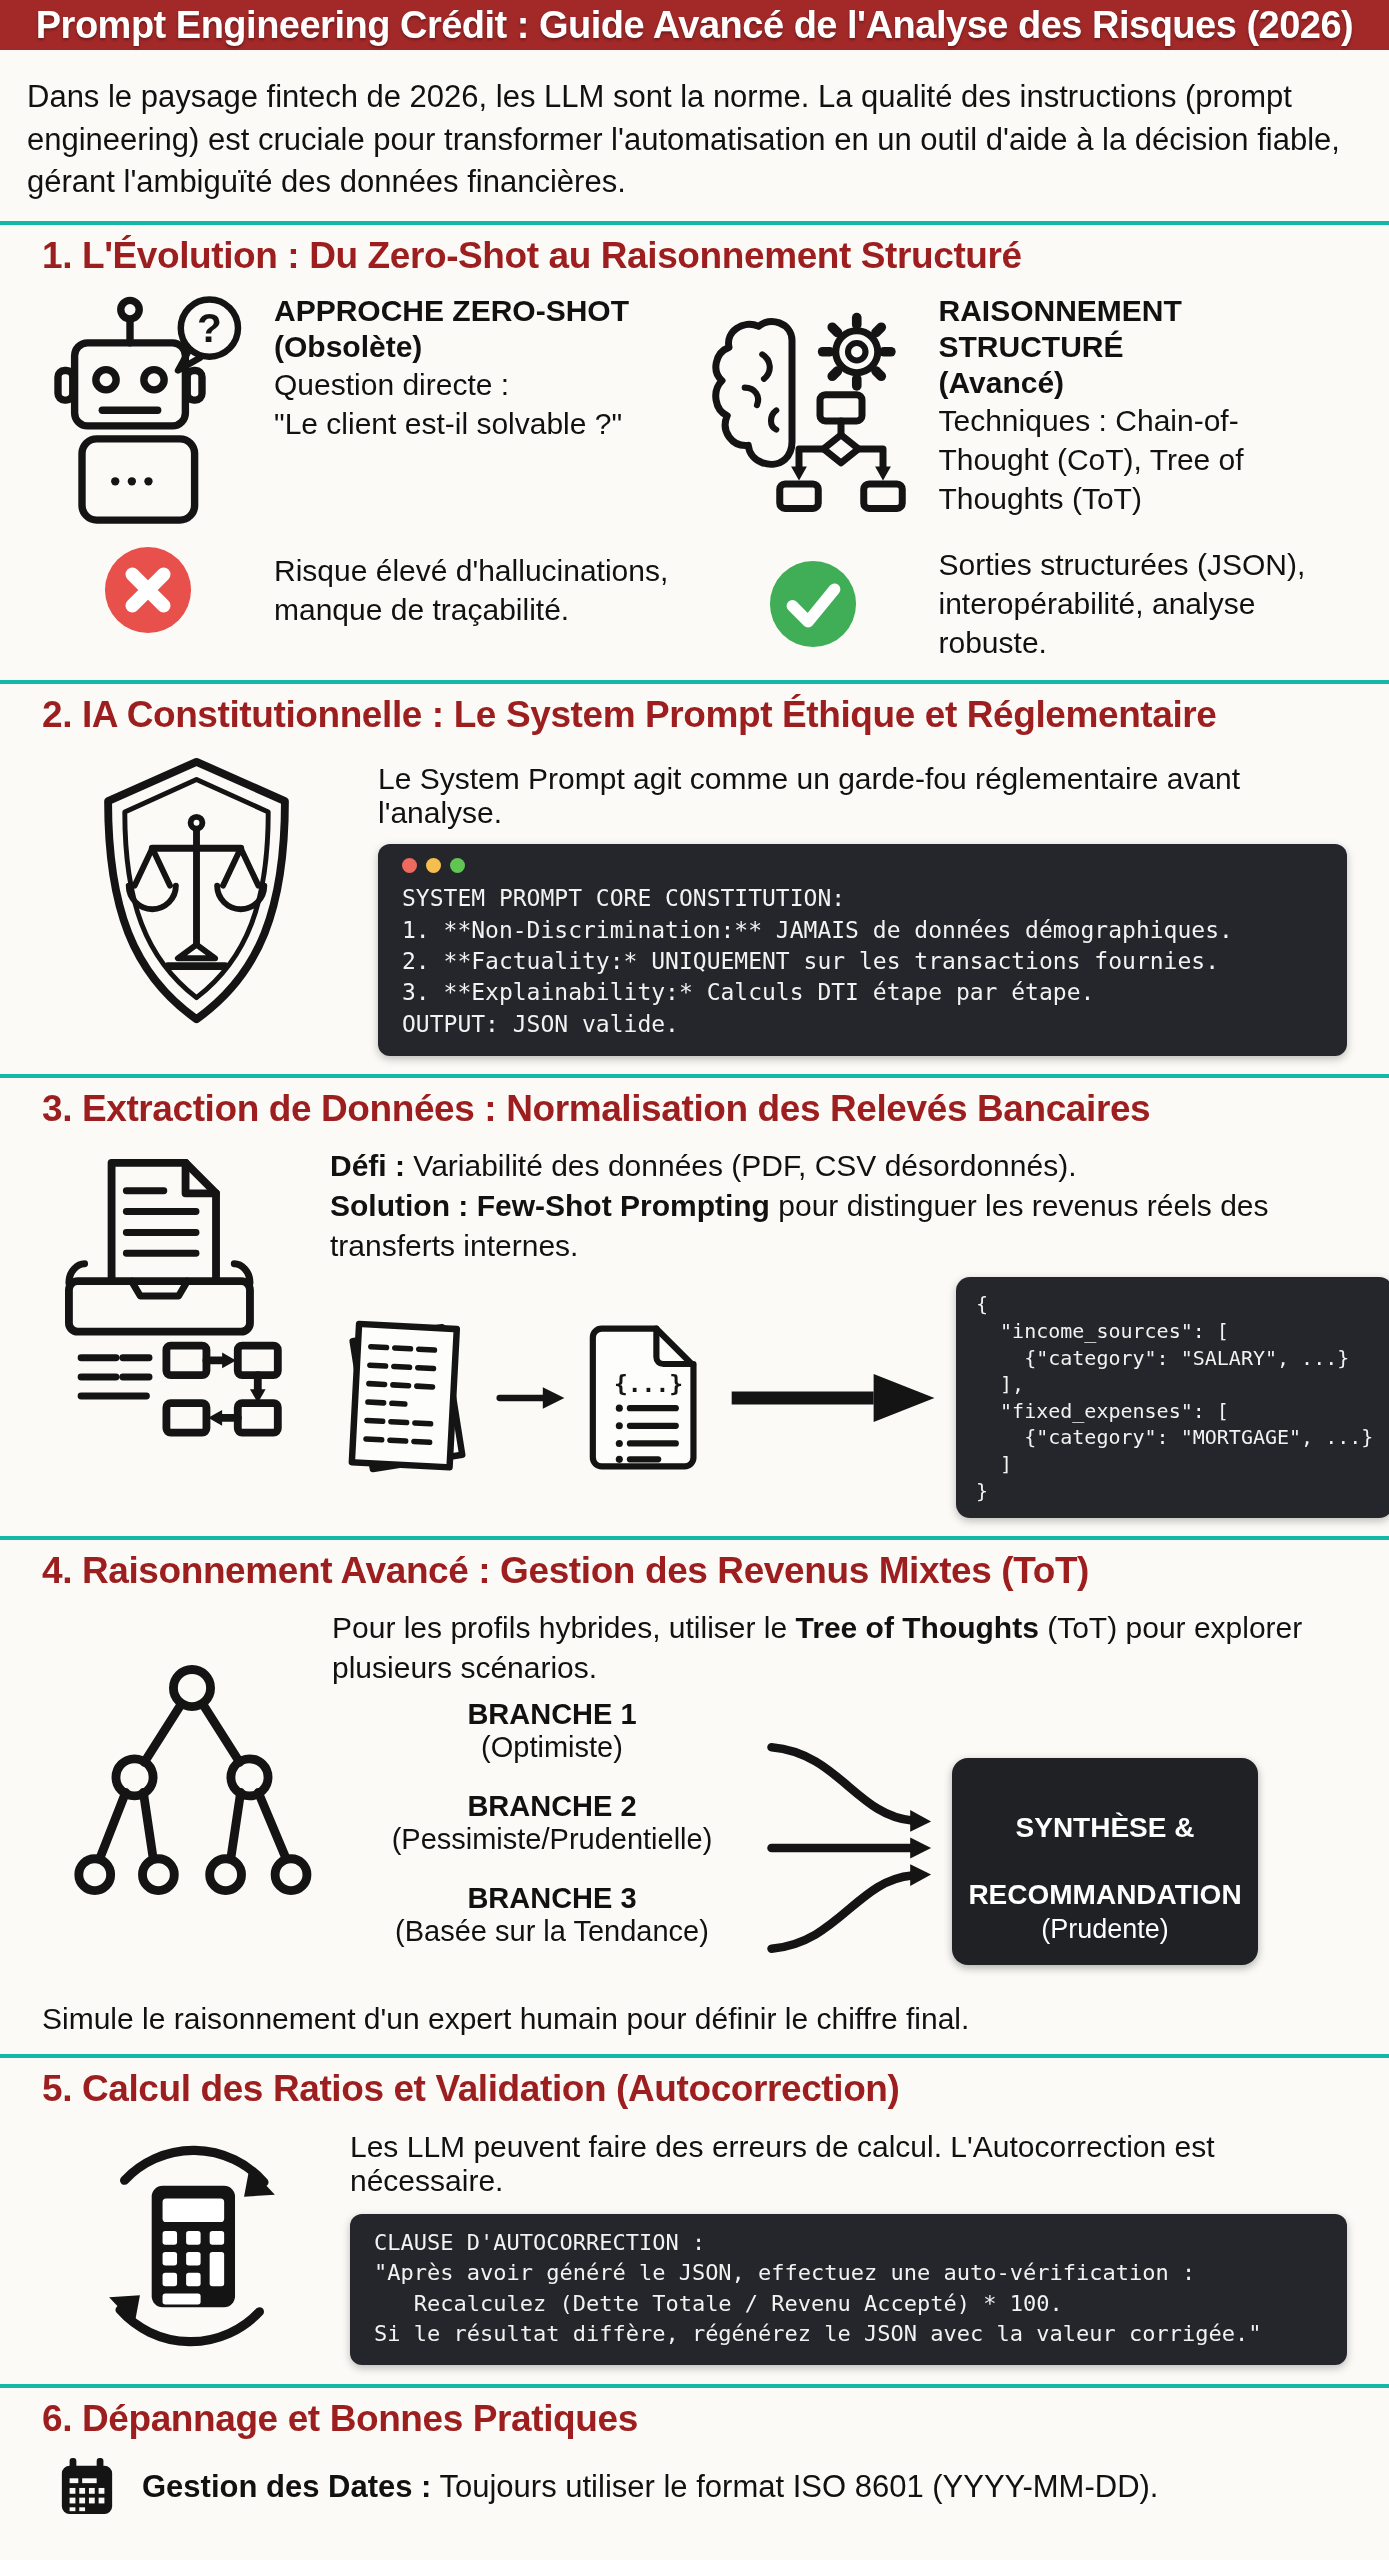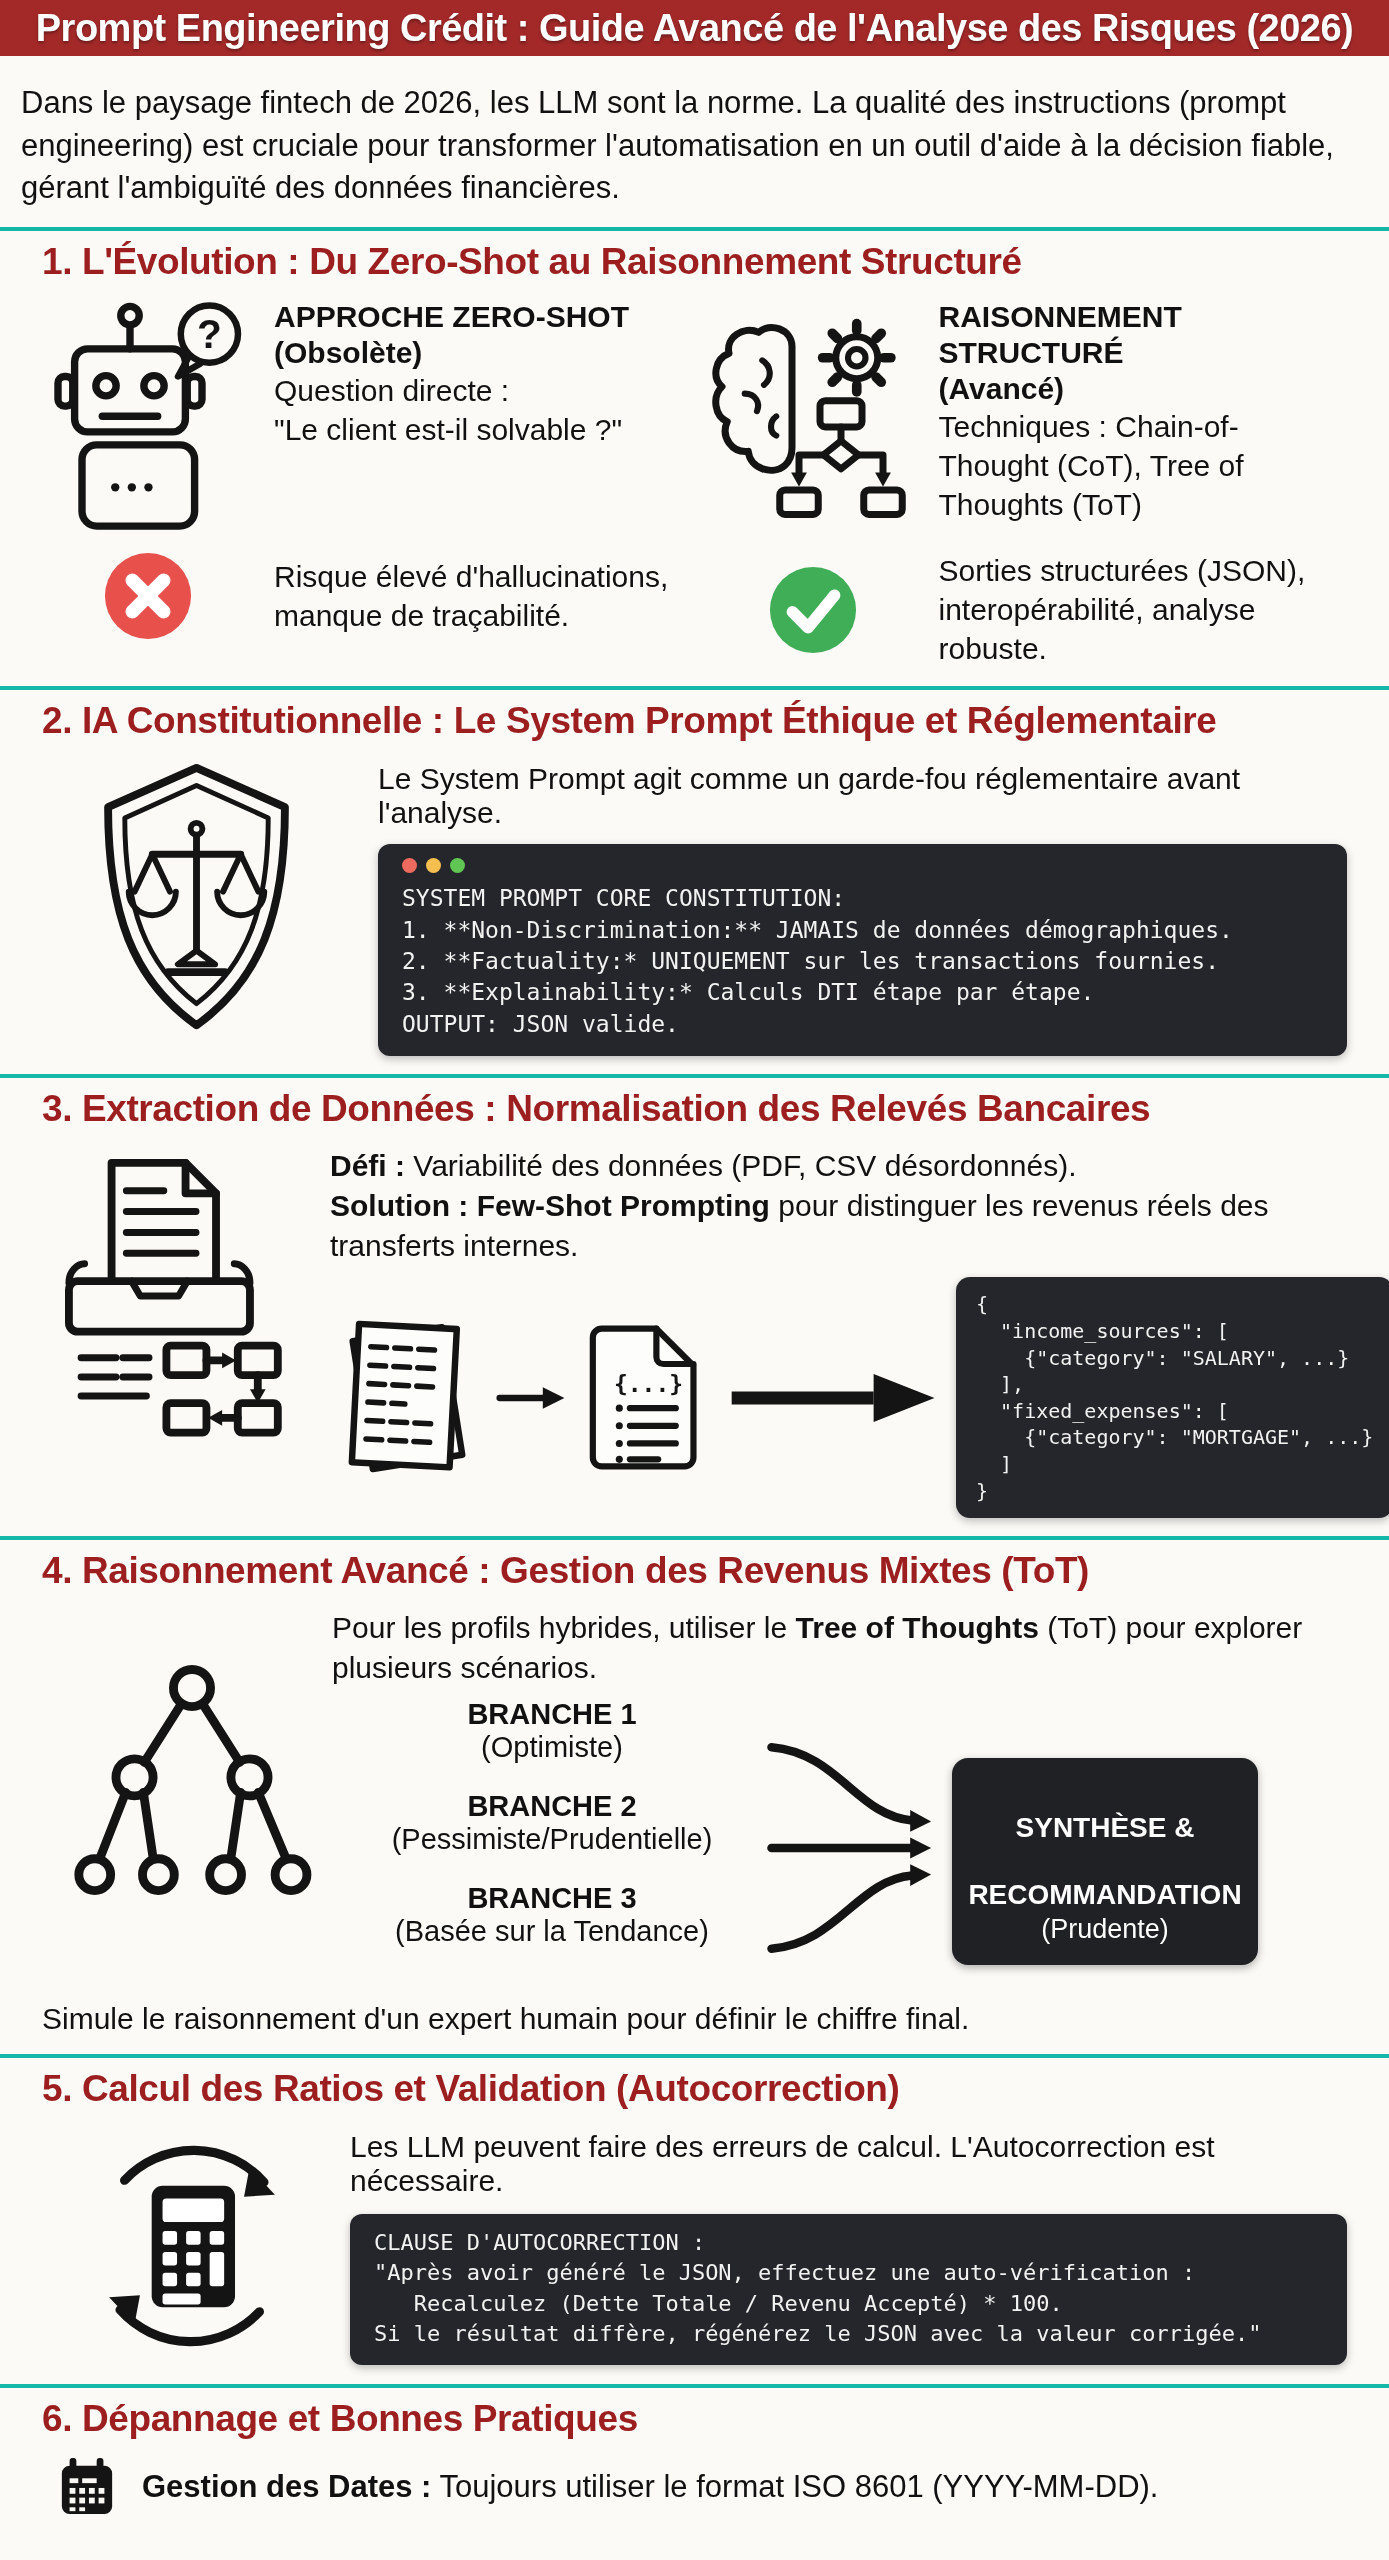--- a/index.html
+++ b/index.html
@@ -7,21 +7,21 @@
   body {
     height:2560px; overflow:hidden; background:#fbfaf7;
     font-family:"Liberation Sans", sans-serif; color:#111;
     display:flex; flex-direction:column;
   }
   
   .banner { height:112px; background:#a32929; display:flex; align-items:center; justify-content:center; }
   .banner h1 { color:#fff; font-size:38px; font-weight:bold; letter-spacing:-0.5px; white-space:nowrap;
                text-shadow:0 2px 3px rgba(0,0,0,.35); }
   
-  .intro { padding:26px 21px 18px; }
+  .intro { padding:26px 27px 18px; }
   .intro p { font-size:31px; line-height:1.37; }
   
   section { border-top:4px solid #14b8a6; padding:4px 42px 18px; }
   h2 { color:#9c1e1e; font-size:37px; font-weight:bold; letter-spacing:-0.4px; white-space:nowrap; margin:6px 0 16px; }
   .b { font-weight:bold; }
   .t30 { font-size:30px; line-height:1.3; }
   
   .s1cols { display:flex; gap:24px; }
   .s1col { flex:1; }
   .s1row { display:flex; gap:20px; align-items:flex-start; }
@@ -36,21 +36,21 @@
   .dot.r{background:#ed6a5e} .dot.y{background:#f5bf4f} .dot.g{background:#61c554}
   .code { font-family:"DejaVu Sans Mono", monospace; color:#f2f2f2; }
   .code .cl { display:block; white-space:pre; }
   .c24 .cl { font-size:23px; line-height:1.36; }
   .c22 .cl { font-size:22px; line-height:1.38; }
   .c20 .cl { font-size:20px; line-height:1.33; }
   
   .s2flex { display:flex; gap:26px; align-items:flex-start; }
   .s2icon { flex:0 0 310px; display:flex; justify-content:center; }
   .s2right { flex:1; }
-  .s2right .lead { font-size:30px; margin:4px 0 14px; }
+  .s2right .lead { font-size:30px; margin:10px 0 14px; }
   
   .s3flex { display:flex; gap:28px; align-items:flex-start; }
   .s3icon { flex:0 0 260px; display:flex; justify-content:center; padding-top:6px; }
   .s3right { flex:1; }
   .s3text { font-size:30px; line-height:1.33; }
   .s3pipeline { display:flex; align-items:center; gap:16px; margin-top:12px; }
   .jsonbox { background:#24262b; border-radius:14px; padding:14px 20px; box-shadow:0 3px 8px rgba(0,0,0,.25); }
   
   .s4lead { font-size:30px; line-height:1.33; margin-left:290px; }
   .s4diagram { display:flex; align-items:flex-start; margin-top:4px; }

